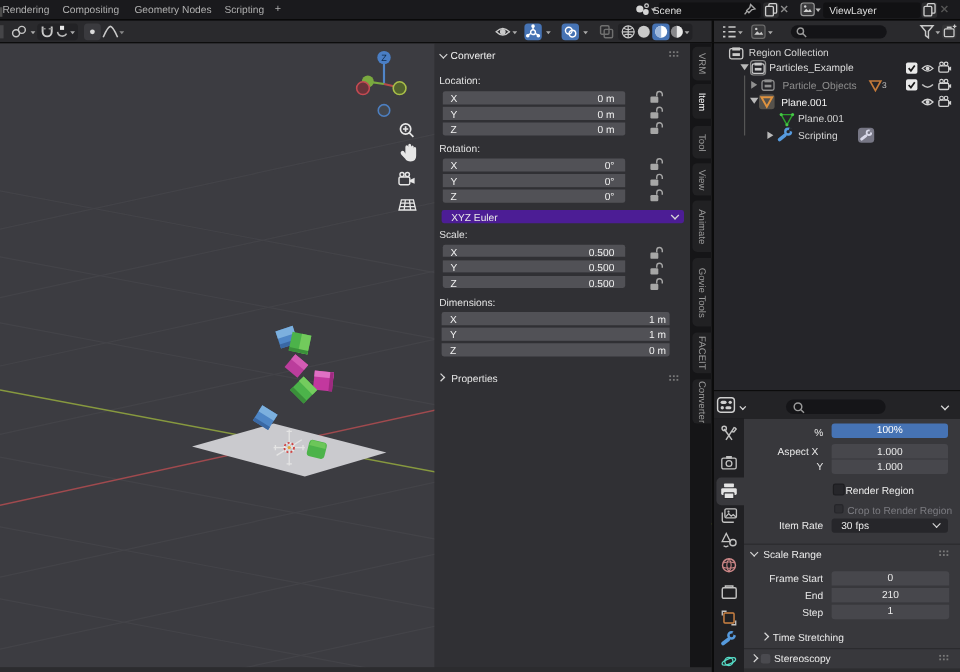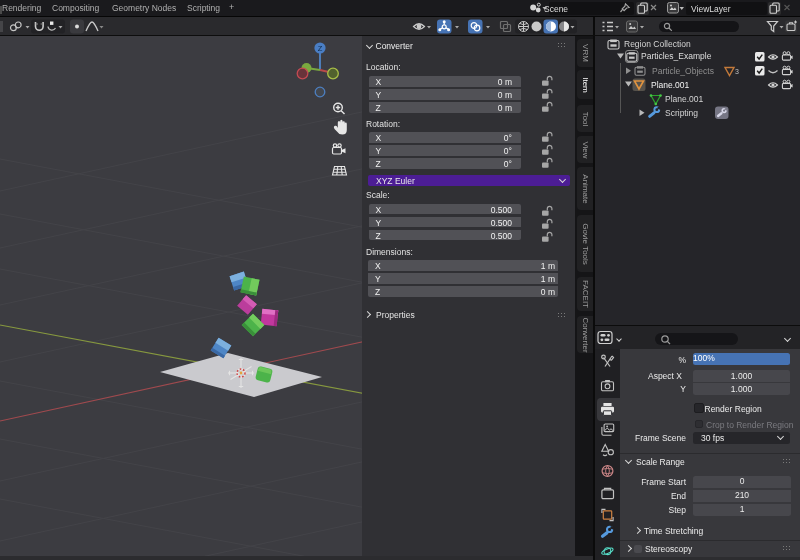--- a/index.html
+++ b/index.html
@@ -543,31 +543,31 @@
         <rect x="9.6" y="0.2" width="4" height="2.6" fill="#202023" transform="rotate(18 10 1)"></rect>
         <rect x="-0.6" y="7" width="8.6" height="3.2" rx="1.5" fill="#569add" transform="rotate(-38 3.7 8.6)"></rect>
       </g>
 
 <g transform="translate(6,196)" fill="none" stroke="#56ddc8" stroke-width="1.1">
         <circle cx="6.4" cy="6.2" r="3.4"></circle>
         <ellipse cx="6.4" cy="6.2" rx="6" ry="2.1" transform="rotate(-22 6.4 6.2)"></ellipse>
       </g>
 </svg>
 
-<div class="a" style="left:693px;top:352.5px;width:97px;height:12.5px;background:#4673b4;border-radius:2.5px;font-size:8.5px;color:#fff;"><span style="position:relative;top:0.5px">100%</span></div>
+<div class="a" style="left:693px;top:352.5px;width:97px;height:12.5px;background:#4673b4;border-radius:2.5px;font-size:8.5px;color:#fff;text-align:center"><span style="position:relative;top:0.5px">100%</span></div>
 <div class="a" style="left:673px;top:354.5px;width:13px;font-size:8.5px;color:#e8e8e8;text-align:right">%</div>
 <div class="rlbl" style="left:602px;top:371px;width:80px">Aspect X</div>
 <div class="a" style="left:693px;top:370px;width:97px;height:12px;background:#47474c;border-radius:2.5px 2.5px 0 0;font-size:8.5px;color:#ececec;text-align:center"><span style="position:relative;top:0.5px">1.000</span></div>
 <div class="rlbl" style="left:606px;top:384px;width:80px">Y</div>
 <div class="a" style="left:693px;top:383px;width:97px;height:12px;background:#47474c;border-radius:0 0 2.5px 2.5px;font-size:8.5px;color:#ececec;text-align:center"><span style="position:relative;top:0.5px">1.000</span></div>
 <div class="a" style="left:693.5px;top:403px;width:10px;height:10px;background:#26262a;border:1px solid #1d1d20;border-radius:2px"></div>
 <div class="a" style="left:704.5px;top:403.5px;font-size:8.5px;color:#ececec">Render Region</div>
 <div class="a" style="left:694.5px;top:420px;width:8px;height:8px;background:#2e2e32;border:1px solid #26262a;border-radius:2px"></div>
 <div class="a" style="left:706px;top:419.5px;font-size:8.5px;color:#7b7b80">Crop to Render Region</div>
-<div class="rlbl" style="left:606px;top:432.5px;width:80px">Frame Scene</div>
+<div class="rlbl" style="left:606px;top:432.5px;width:80px">Item Rate</div>
 <div class="a" style="left:693px;top:431.5px;width:97px;height:12.5px;background:#26262a;border-radius:2.5px;font-size:8.5px;color:#ececec">
       <span style="position:absolute;left:8px;top:1px">30 fps</span>
     </div>
 <div class="cd" style="left:778px;top:434px"></div>
 <div class="a" style="left:620px;top:452.5px;width:180px;height:1px;background:#2b2b2e"></div>
 <div class="cd" style="left:626px;top:458px"></div>
 <div class="a" style="left:636px;top:456.5px;font-size:8.5px;color:#ececec">Scale Range</div>
 <div class="dots" style="left:782px;top:458px"></div>
 <div class="rlbl" style="left:606px;top:476.5px;width:80px">Frame Start</div>
 <div class="a" style="left:693px;top:475.5px;width:98px;height:12px;background:#47474c;border-radius:2.5px 2.5px 0 0;font-size:8.5px;color:#ececec;text-align:center"><span style="position:relative;top:0.5px">0</span></div>

